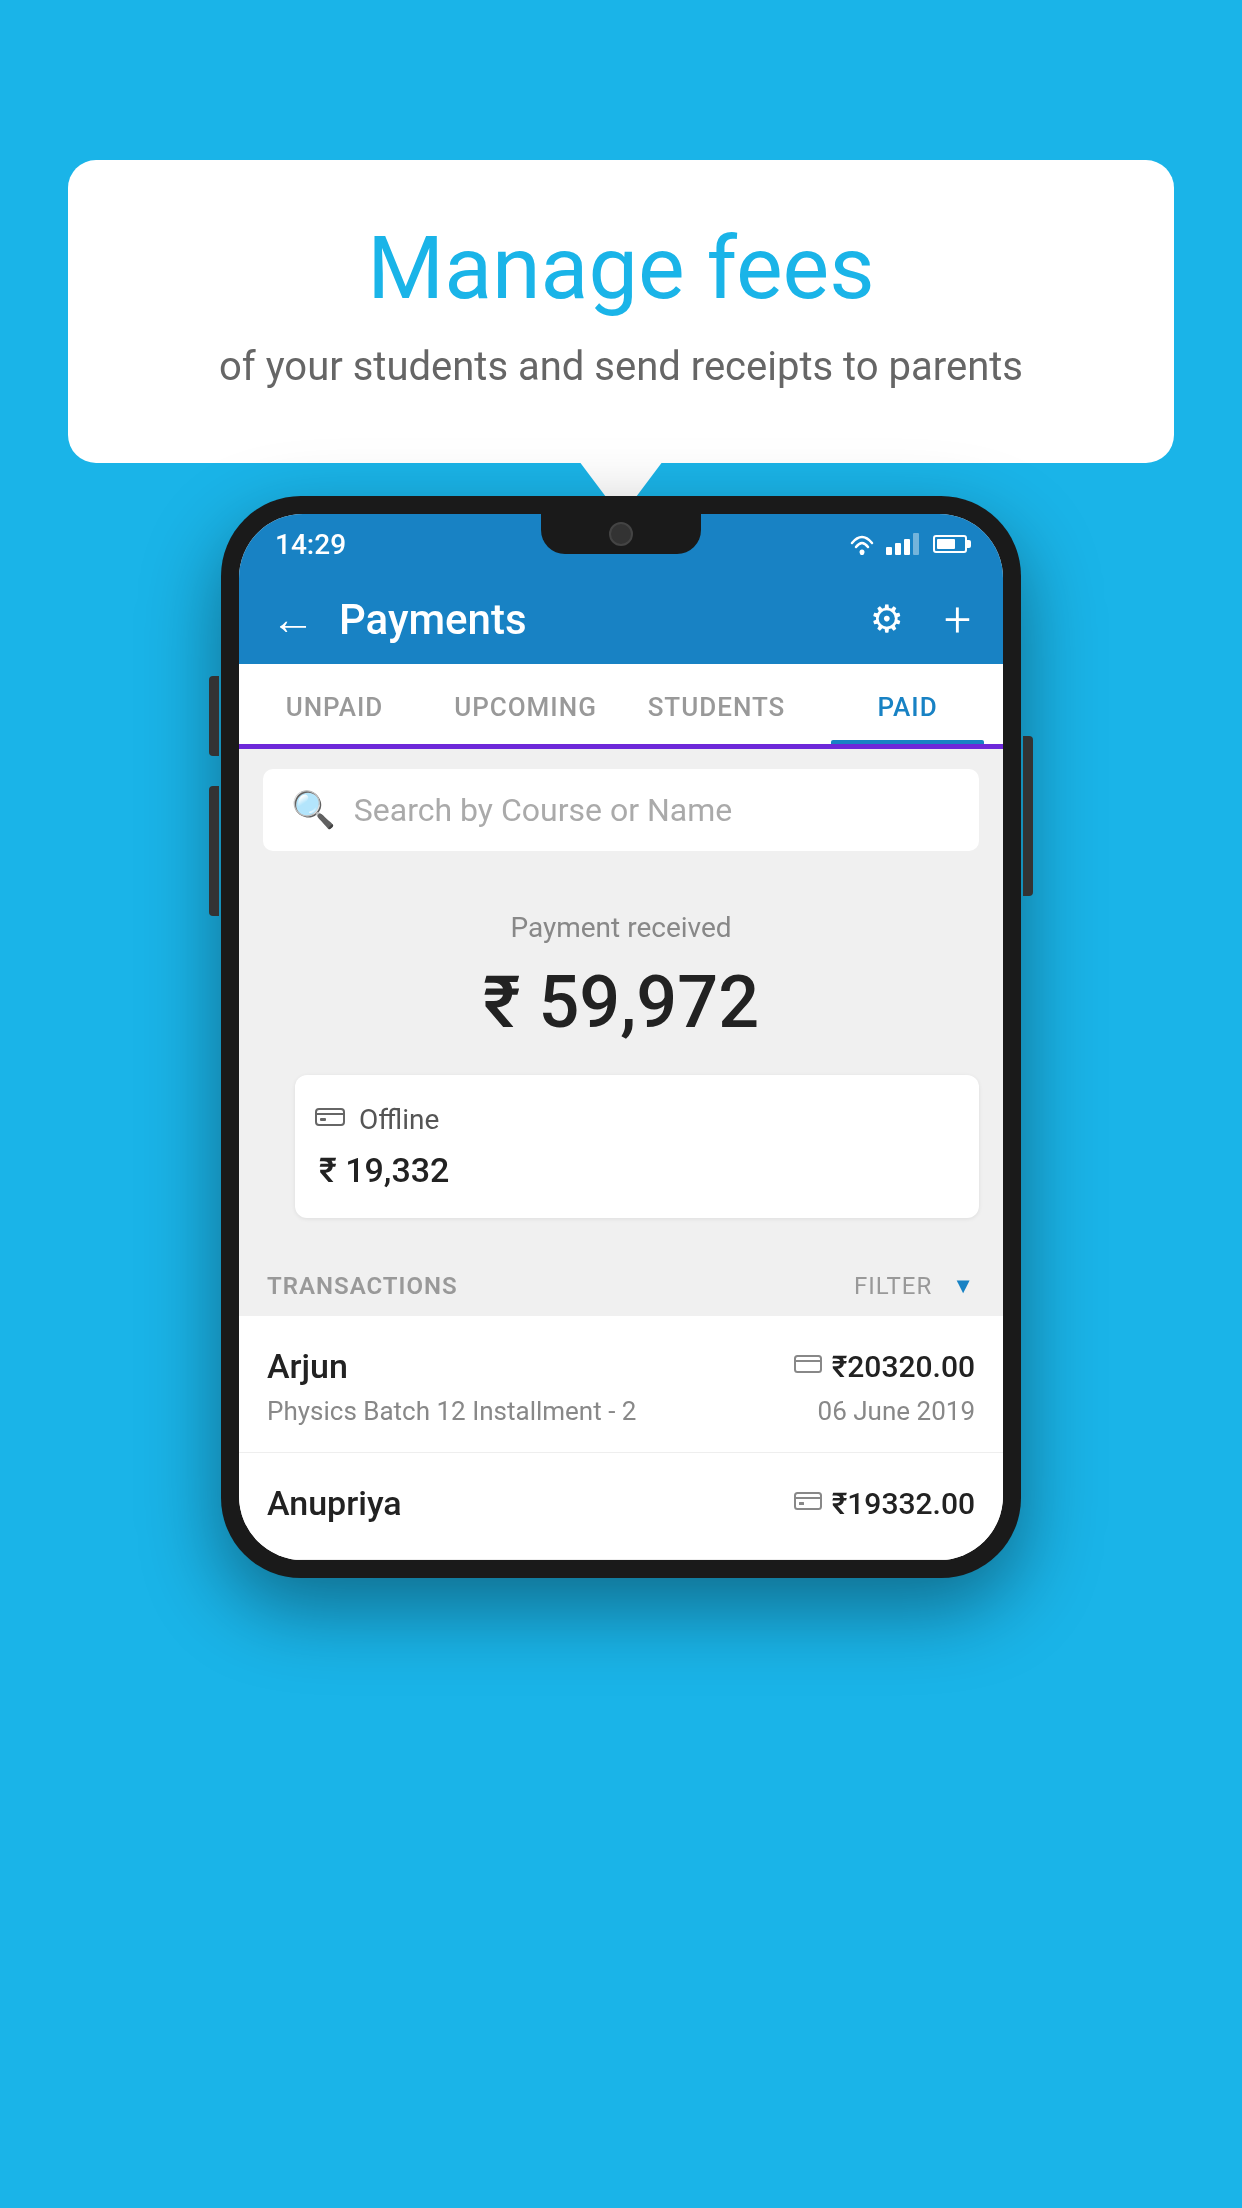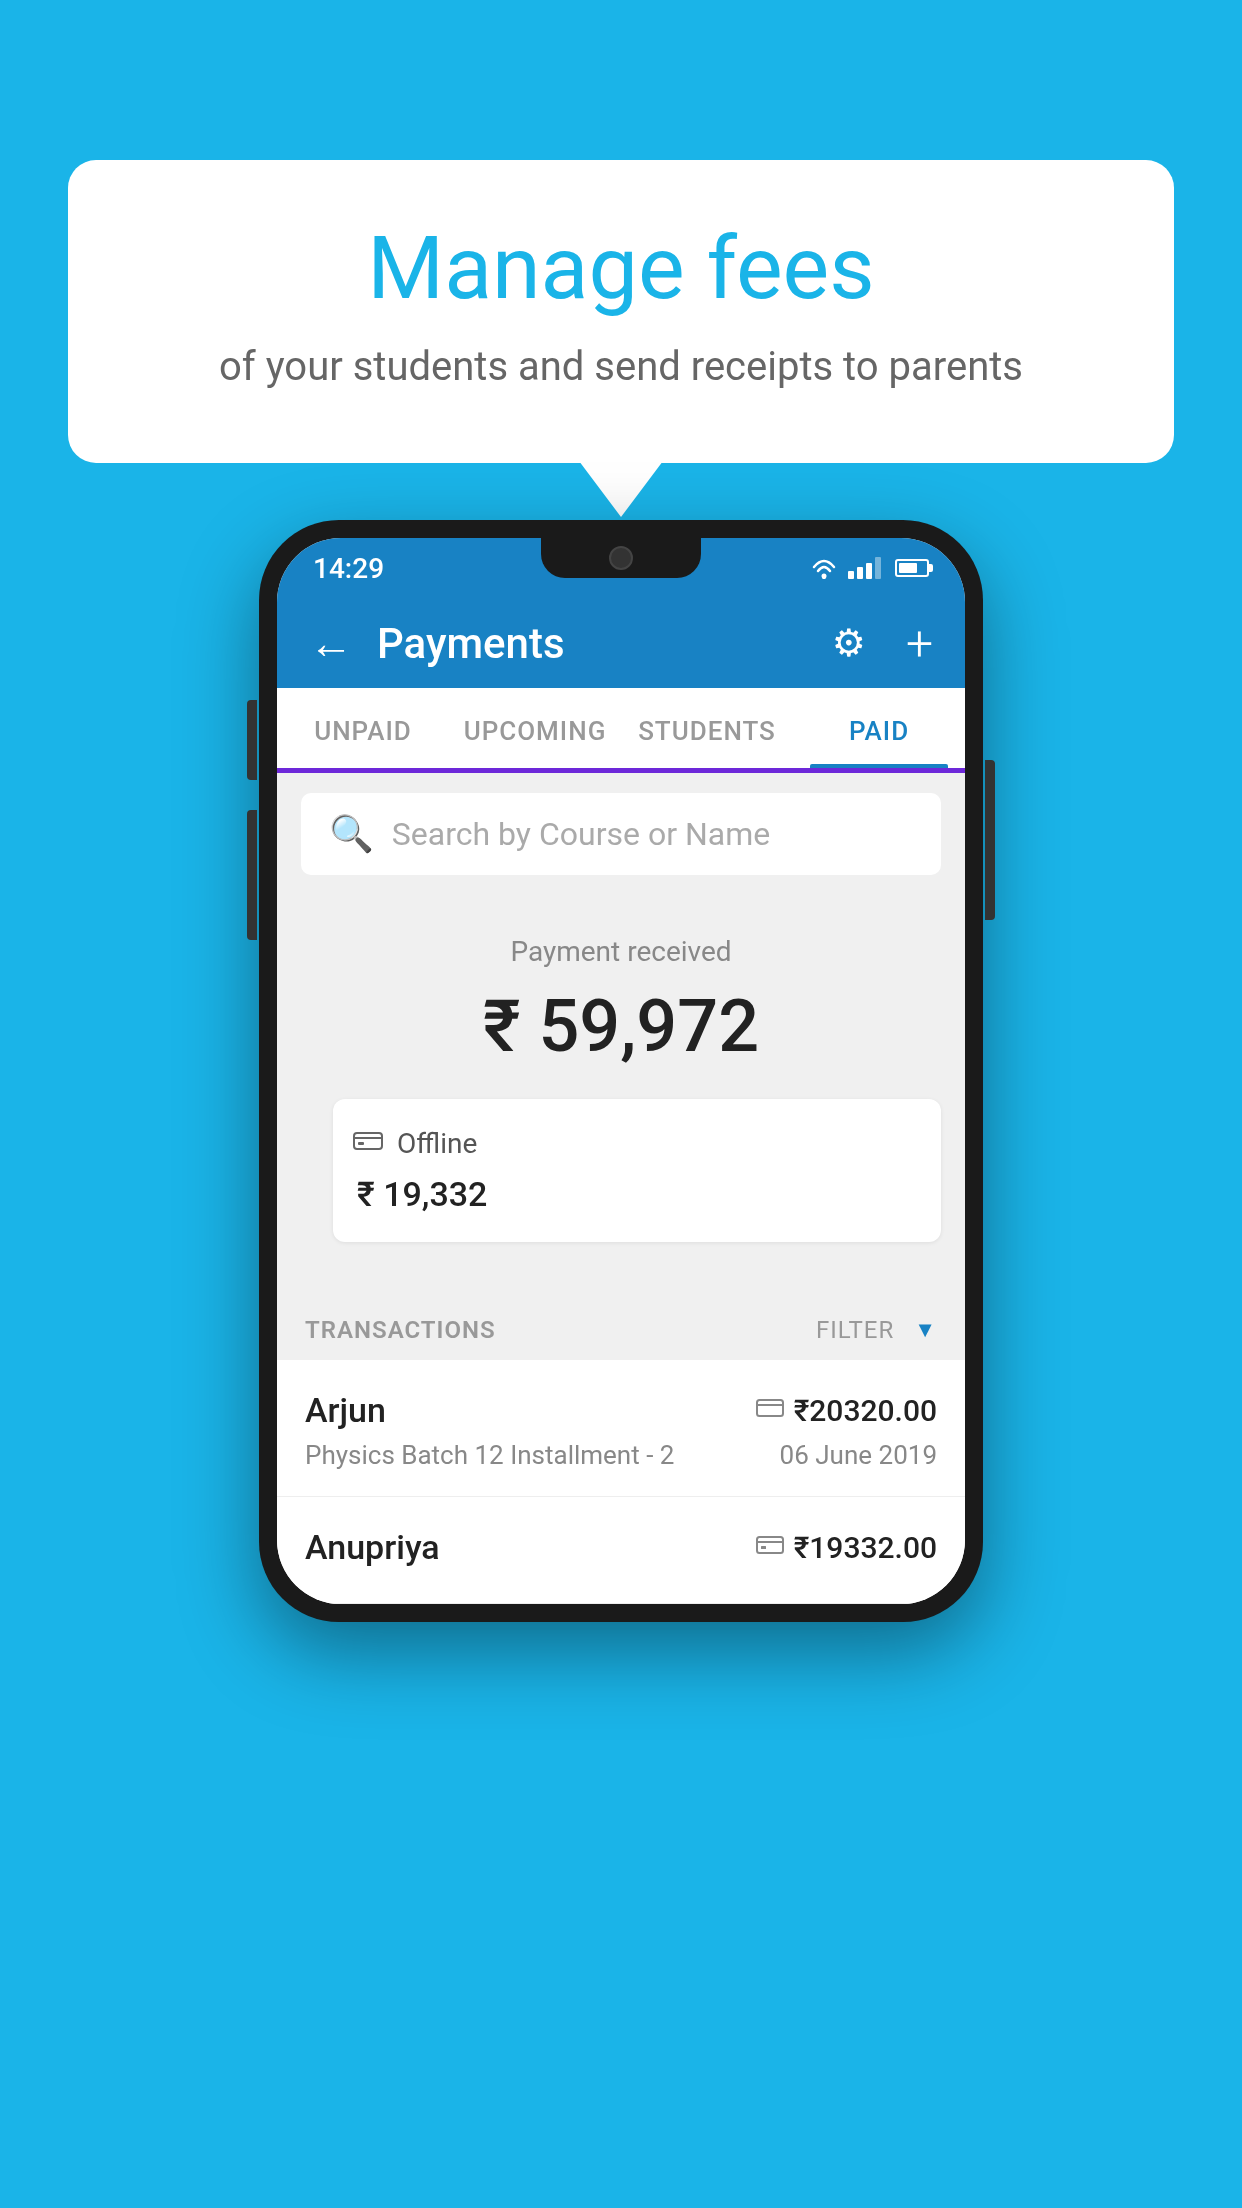--- a/index.html
+++ b/index.html
@@ -47,24 +47,24 @@
     .speech-bubble-subtitle {
       font-size: 40px;
       color: #666666;
       font-weight: 400;
       line-height: 1.3;
     }
 
     
     .phone-wrapper {
       position: absolute;
-      top: 520px;
+      top: 496px;
       left: 50%;
       transform: translateX(-50%);
-      width: 724px;
+      width: 800px;
     }
     .phone-outer {
       background: #1a1a1a;
       border-radius: 80px;
       padding: 18px;
       box-shadow: 0 30px 80px rgba(0,0,0,0.4);
       position: relative;
     }
     .phone-notch {
       position: absolute;
@@ -255,21 +255,21 @@
     }
     .payment-amount {
       color: #222222;
       font-size: 72px;
       font-weight: 500;
       margin-bottom: 30px;
     }
     .payment-cards {
       display: flex;
       gap: 12px;
-      margin-bottom: 24px;
+      margin-bottom: 4px;
       padding-left: 32px;
     }
     .payment-card {
       flex: 1;
       background: white;
       border-radius: 12px;
       padding: 28px 20px;
       text-align: left;
       box-shadow: 0 1px 4px rgba(0,0,0,0.08);
     }

